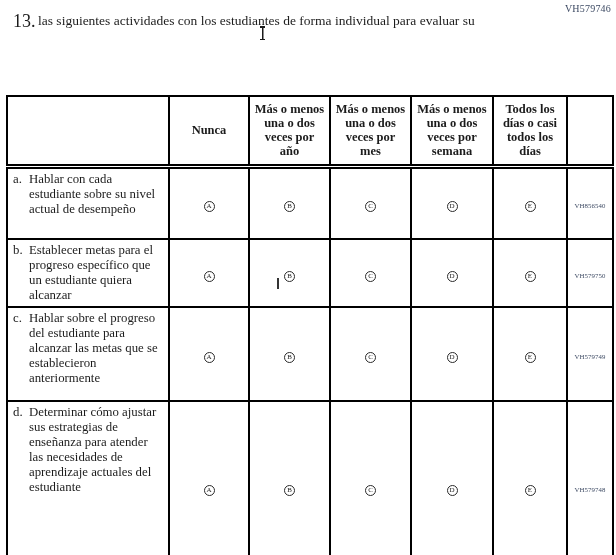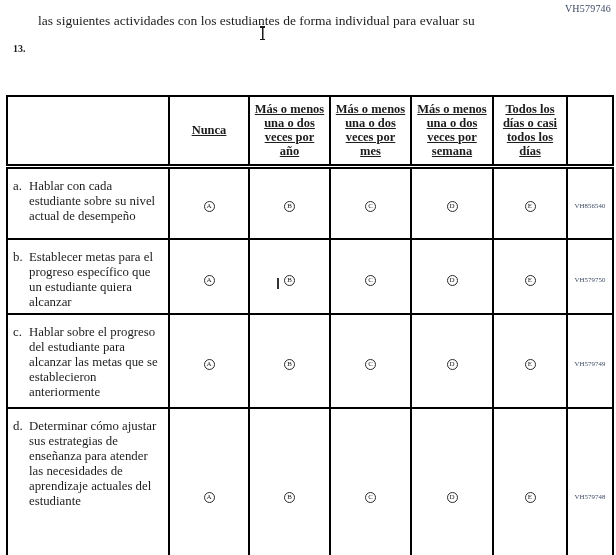--- a/index.html
+++ b/index.html
@@ -10,43 +10,43 @@
   }
 
   
   .form-code-top {
     position:absolute; top:3px; right:5px;
     font-size:10px; letter-spacing:0.2px; color:#3d4a63;
   }
 
   
   .question { position:absolute; top:13px; left:13px; display:flex; }
-  .qnum { font-weight:bold; font-size:10px; width:25px; line-height:16.5px;margin-top:28px; }
+  .qnum { font-weight:normal; font-size:18px; width:25px; line-height:16.5px; }
   .qtext { font-size:13.5px; line-height:16.5px; }
   .qline { white-space:nowrap; }
   .bold-word { font-weight:bold; margin:0 4px; }
 
   
   table.grid {
     position:absolute; top:95px; left:6px; width:606px;
     border-collapse:collapse; table-layout:fixed;
   }
   .grid th, .grid td { border:2px solid #000; padding:0; }
   .grid thead th {
     border-bottom:5px double #000;
     font-size:12.5px; font-weight:bold; line-height:14px;
-    text-align:center; vertical-align:middle; padding:2px 4px;text-decoration:underline;
+    text-align:center; vertical-align:middle; padding:2px 4px;
   }
   tr.row-h  { height:70px; }
   tr.row-a  { height:73px; }
   tr.row-b  { height:63px; }
   tr.row-c  { height:94px;font-family:Liberation Serif, serif; }
   tr.row-d  { height:172px; }
 
-  td.stem { vertical-align:top; padding:10px 2px 3px 5px; font-size:12.8px; line-height:15px; }
+  td.stem { vertical-align:top; padding:3px 2px 3px 5px; font-size:12.8px; line-height:15px; }
   .row-letter { display:inline-block; width:16px; vertical-align:top; }
   .stem-text  { display:inline-block; width:calc(100% - 20px); vertical-align:top; }
 
   td.opt { text-align:center; vertical-align:middle; }
   .circle {
     display:inline-flex; align-items:center; justify-content:center;
     width:11px; height:11px; box-sizing:border-box;
     border:1px solid #2a2a2a; border-radius:50%;
     font-size:7px; line-height:1; color:#222;
     cursor:pointer; user-select:none;

